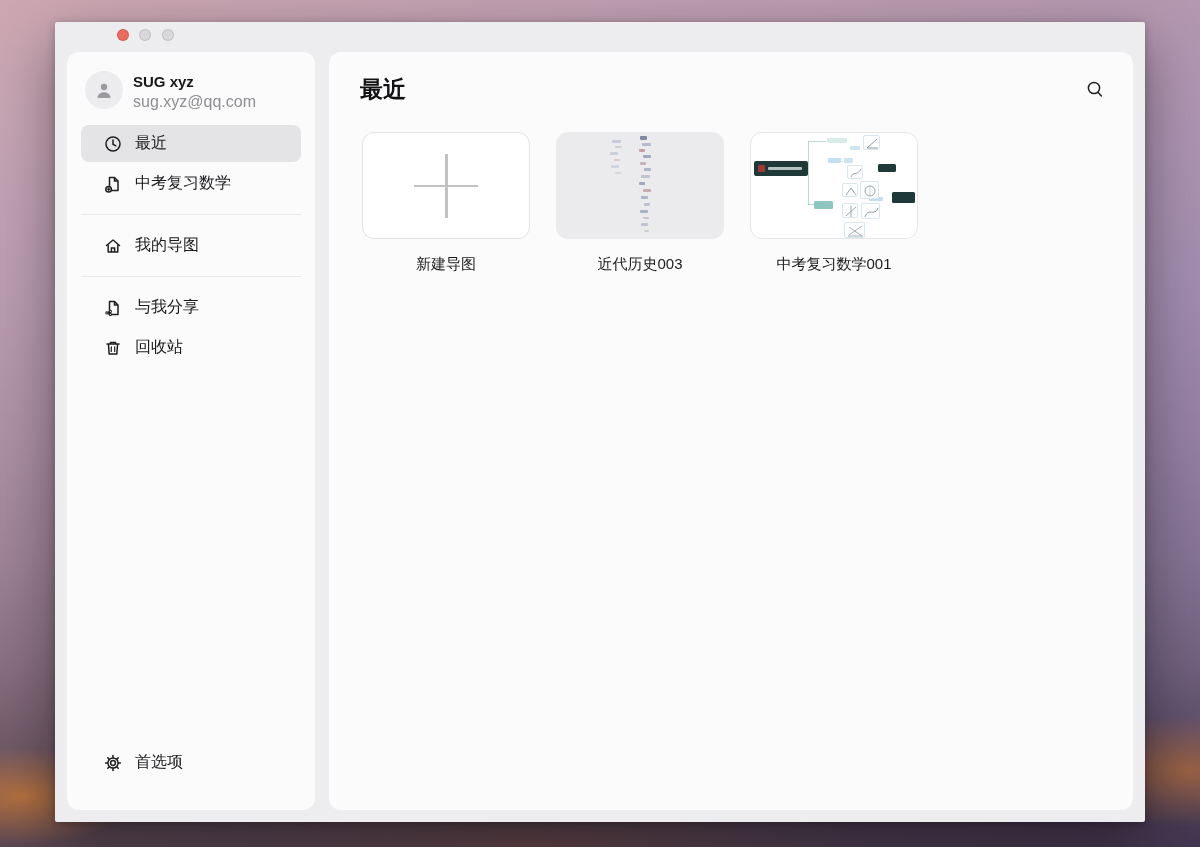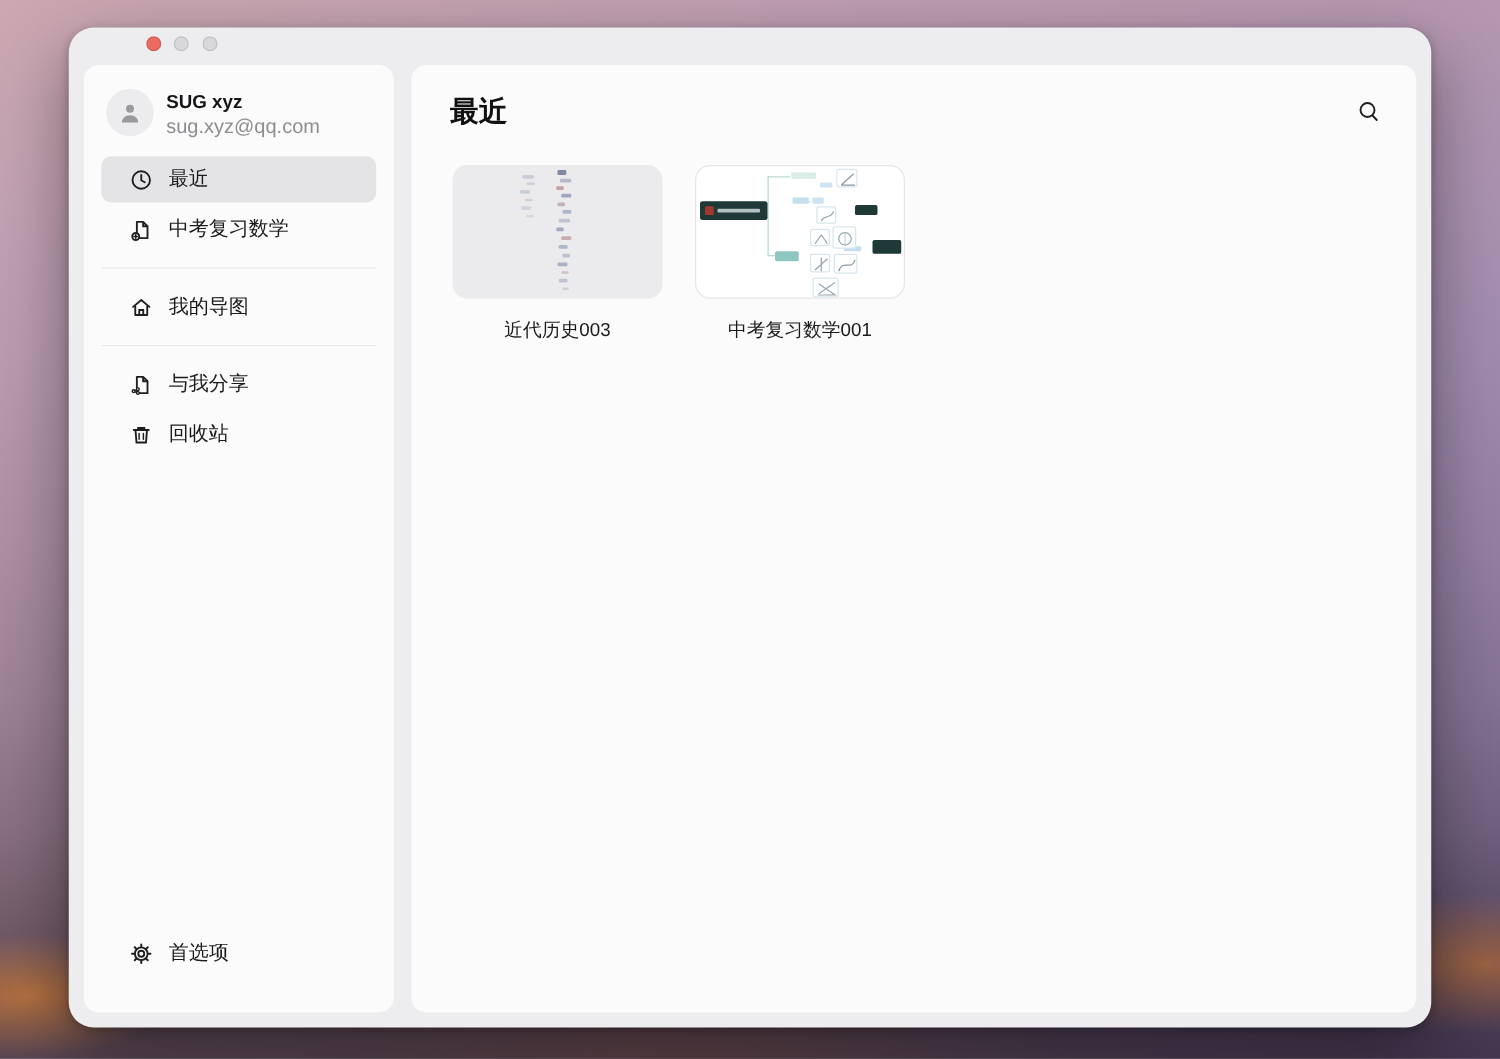--- a/index.html
+++ b/index.html
@@ -8,21 +8,21 @@
     font-family:"Liberation Sans","DejaVu Sans",sans-serif;
     background:
       radial-gradient(160px 70px at 2% 94%, rgba(226,132,48,.65), transparent 70%),
       radial-gradient(180px 80px at 99% 91%, rgba(214,122,44,.55), transparent 70%),
       radial-gradient(420px 90px at 45% 100%, rgba(110,70,60,.45), transparent 75%),
       linear-gradient(100deg, rgba(219,170,175,.38) 0%, rgba(146,122,170,.38) 100%),
       linear-gradient(180deg,#c4a6b3 0%,#b8a1b6 16%,#a795b2 34%,#93819e 52%,#7c6d87 66%,#5d5165 78%,#352c3c 88%,#1a1421 96%,#110c17 100%);
   }
   .window{
     position:absolute; left:55px; top:22px; width:1090px; height:800px;
-    background:#ededef; border-radius:20px;
+    background:#ededef; border-radius:2px;
     box-shadow:0 22px 60px rgba(0,0,0,.40), 0 2px 8px rgba(0,0,0,.25);
   }
   .titlebar{ position:absolute; left:0; top:0; width:100%; height:30px; }
   .tl-dot{ position:absolute; top:29px; width:12px; height:12px; border-radius:50%; }
   .tl-close{ left:62px; background:#ec6a5e; border:0.5px solid rgba(0,0,0,.12); }
   .tl-min  { left:84px; background:#d8d8da; border:0.5px solid rgba(0,0,0,.10); }
   .tl-zoom { left:107px; background:#d8d8da; border:0.5px solid rgba(0,0,0,.10); }
 
   .panel{ position:absolute; top:30px; background:#fbfbfc; border-radius:12px; }
   .sidebar{ left:12px; width:248px; height:758px; }
@@ -170,20 +170,26 @@
 
     <div class="search-btn">
       <svg width="22" height="22" viewBox="0 0 22 22" fill="none" stroke="currentColor" stroke-width="1.5">
         <circle cx="10" cy="10" r="5.6"></circle>
           <path d="M14.2 14.6l3.2 3.4" stroke-linecap="round"></path>
       </svg>
     </div>
 
     <div class="cards">
 
+      <div class="card">
+        <div class="thumb thumb-new">
+          <div class="plus-glyph"></div>
+        </div>
+        <div class="card-label">新建导图</div>
+      </div>
 
       <div class="card">
         <div class="thumb thumb-gray">
           <div class="mk" style="left:56px;top:8px;width:9px;height:3px;background:#bcc2d2;opacity:.75"></div>
           <div class="mk" style="left:59px;top:14px;width:7px;height:2px;background:#c6c0cc;opacity:.7"></div>
           <div class="mk" style="left:54px;top:20px;width:8px;height:3px;background:#b4bccd;opacity:.6"></div>
           <div class="mk" style="left:58px;top:27px;width:6px;height:2px;background:#c9b6bc;opacity:.6"></div>
           <div class="mk" style="left:55px;top:33px;width:8px;height:3px;background:#bcc2d4;opacity:.55"></div>
           <div class="mk" style="left:59px;top:40px;width:6px;height:2px;background:#c2c2cc;opacity:.5"></div>
           <div class="mk" style="left:84px;top:4px;width:7px;height:4px;background:#6d7890;opacity:.85"></div>

